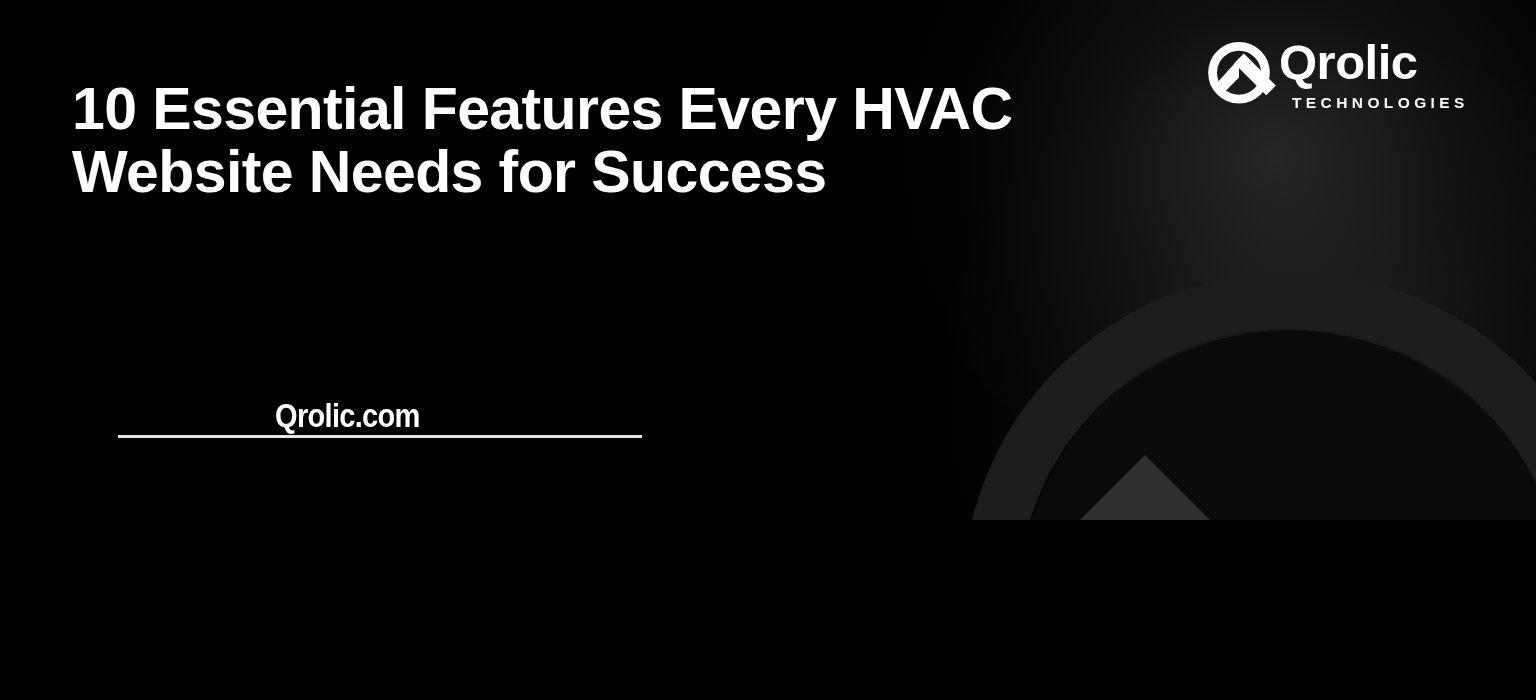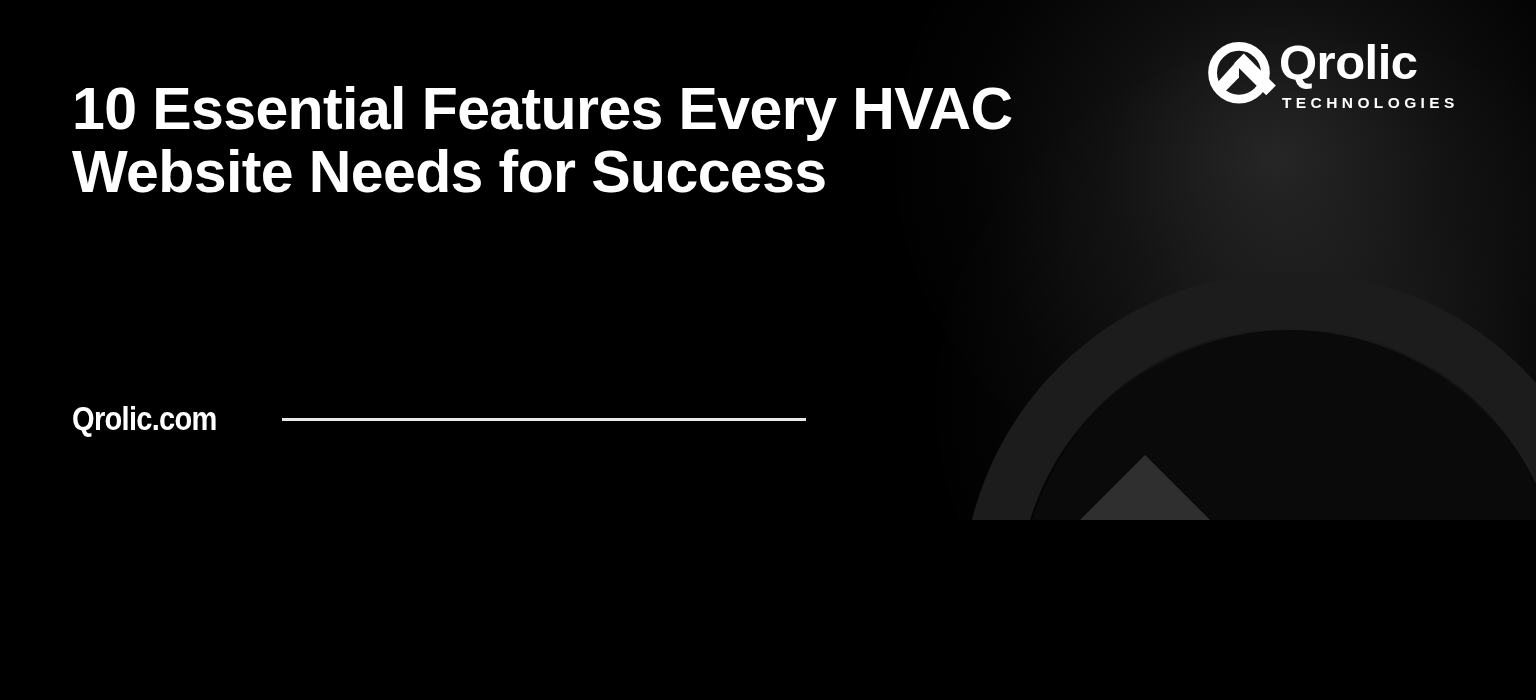--- a/index.html
+++ b/index.html
@@ -80,29 +80,30 @@
     font-weight:bold;
     line-height:0.92;
     letter-spacing:-0.5px;
   }
   .brand-sub {
     color:#ffffff;
     font-size:15.5px;
     font-weight:bold;
     letter-spacing:4.4px;
     margin-top:9px;
-    margin-left:3px;
+    margin-left:13px;
   }
 
   
   .footer {
     position:absolute;
     left:72px; bottom:82px;
     display:flex;
     align-items:center;
+    flex-direction:column;
   }
   .footer-site {
     color:#ffffff;
     font-size:33px;
     font-weight:bold;
     letter-spacing:-0.8px;
     transform:scaleX(0.88);
     transform-origin:left center;
     white-space:nowrap;
   }

